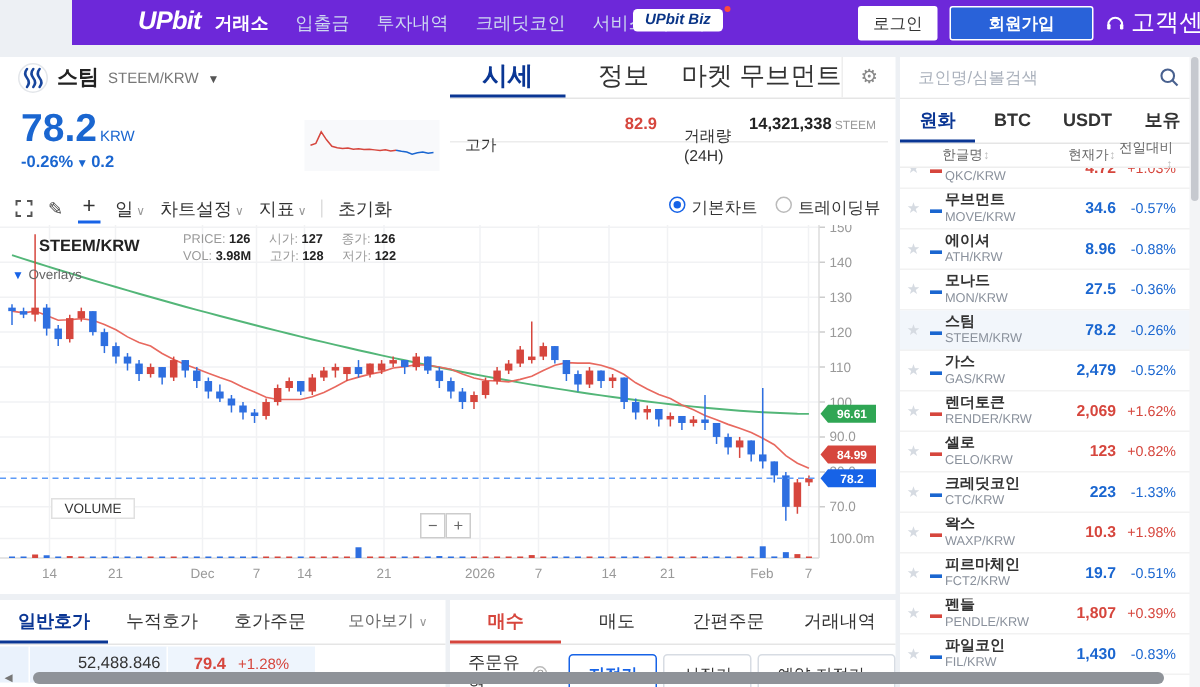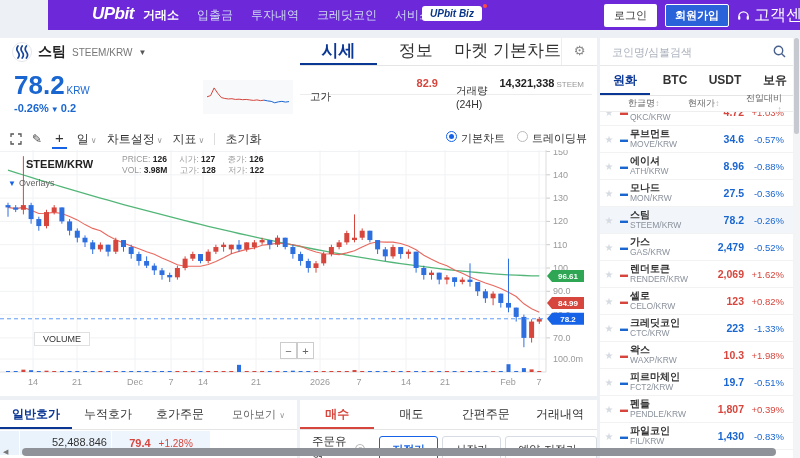--- a/index.html
+++ b/index.html
@@ -10,21 +10,21 @@
   .nav { position:absolute; top:0; left:0; width:800px; height:30px; background:#6d28d9; display:flex; align-items:center;margin-left:48px; }
   .nav-logo { position:absolute; left:44px; top:4px; color:#fff; font-size:17px; font-weight:bold; font-style:italic; letter-spacing:-0.5px; cursor:pointer; }
   .nav-menu { position:absolute; left:95px; top:0; height:30px; display:flex; align-items:center; gap:18px; }
   .nav-item { color:#cdd8f0; font-size:12px; cursor:pointer; position:relative; white-space:nowrap; }
   .nav-item.active { color:#fff; font-weight:bold; }
   .nav-item .dot { position:absolute; top:-3px; right:-7px; width:4px; height:4px; border-radius:50%; background:#ff4a3d; }
   .nav-item .chev { font-size:8px; color:#9fb4e2; margin-left:4px; }
   .biz-badge { position:absolute; left:374px; top:6px; background:#fff; color:#0a3587; font-size:10px; font-weight:bold; font-style:italic; padding:2px 8px; border-radius:3px; cursor:pointer; }
   .nav-right { position:absolute; right:8px; top:0; height:30px; display:flex; align-items:center; gap:8px; }
   .btn-login { background:#fff; color:#333; font-size:11px; padding:4px 10px; border:none; border-radius:2px; cursor:pointer; }
-  .btn-signup { background:#2962d9; color:#fff; font-size:11px; font-weight:bold; padding:3px 9px; border:1px solid #fff; border-radius:2px; cursor:pointer; }
+  .btn-signup { background:#2962d9; color:#fff; font-size:11px; font-weight:bold; padding:3px 25px; border:1px solid #fff; border-radius:2px; cursor:pointer; }
   .nav-util { display:flex; align-items:center; gap:4px; color:#fff; font-size:16px; cursor:pointer; }
 
   
   .chart-card { position:absolute; top:38px; left:0; width:597px; height:358px; background:#fff; }
   .coin-title { position:absolute; left:12px; top:4px; display:flex; align-items:center; gap:6px; }
   .coin-title .name { font-size:14px; font-weight:bold; color:#222; }
   .coin-title .pair { font-size:10px; color:#777; }
   .coin-title .caret { font-size:8px; color:#555; cursor:pointer; }
   .top-tabs { position:absolute; left:300px; top:0; width:297px; height:28px; display:flex; border-bottom:1px solid #e5e5e5; }
   .top-tab { flex:1; text-align:center; line-height:26px; font-size:17px; color:#333; cursor:pointer; white-space:nowrap; }
@@ -96,21 +96,21 @@
   
   .sidebar { position:absolute; top:38px; left:600px; width:200px; height:420px; background:#fff; overflow:hidden; }
   .search-row { position:relative; height:28px; border-bottom:1px solid #e8e8e8; }
   .search-row input { width:100%; height:100%; border:none; outline:none; font-size:11px; padding:0 30px 0 12px; color:#333; font-family:inherit; }
   .search-row input::placeholder { color:#aab1bc; }
   .search-ic { position:absolute; right:14px; top:7px; cursor:pointer; }
   .side-tabs { display:flex; height:30px; border-bottom:1px solid #e5e5e5; }
   .side-tab { flex:1; text-align:center; line-height:28px; font-size:12px; font-weight:bold; color:#333; cursor:pointer; }
   .side-tab.active { color:#0a3694; border-bottom:2px solid #0a3694; }
   .list-head { display:flex; height:16px; border-bottom:1px solid #eee; font-size:9px; color:#666; align-items:center;font-family:Liberation Mono, monospace; }
-  .list-head .h1 { width:88px; text-align:center; } .list-head .h2 { width:56px; text-align:left; } .list-head .h3 { width:48px; text-align:right; padding-right:10px; }
+  .list-head .h1 { width:88px; text-align:center; } .list-head .h2 { width:56px; text-align:right; } .list-head .h3 { width:48px; text-align:right; padding-right:10px; }
   .list-head .sort { color:#bbb; font-size:8px; }
   .coin-list { height:374px; overflow:hidden; }
   .coin-row { height:27px; display:flex; align-items:center; border-bottom:1px solid #f2f2f2; cursor:pointer; position:relative; }
   .coin-row.sel { background:#f2f6fb; }
   .row-star { width:18px; text-align:center; color:#d6dbe2; font-size:10px; cursor:pointer; }
   .row-mini { width:12px; font-size:8px; text-align:center; }
   .row-names { width:62px; line-height:1.05; overflow:hidden; }
   .row-name { font-size:10px; font-weight:bold; color:#333; white-space:nowrap; }
   .row-pair { font-size:8.5px; color:#8a919c; white-space:nowrap; }
   .row-price { width:52px; text-align:right; font-size:10.5px; font-weight:bold; }
@@ -165,21 +165,21 @@
           <path d="M14.4 4 q-2.4 3 0 6 q2.4 3 0 6"></path>
         </g>
       </svg>
     <span class="name">스팀</span>
     <span class="pair">STEEM/KRW</span>
     <span class="caret">▼</span>
   </div>
   <div class="top-tabs">
     <span class="top-tab active">시세</span>
     <span class="top-tab">정보</span>
-    <span class="top-tab">마켓 기본차트</span>
+    <span class="top-tab">마켓 무브먼트</span>
     <span class="top-gear">⚙</span>
   </div>
 
   <div class="big-price">
     <span class="num">78.2</span><span class="cur">KRW</span>
   </div>
   <div class="price-change">
     <span>-0.26%</span><span class="tri">▼</span><span>0.2</span>
   </div>
   <div class="spark-box"><svg id="spark" width="90" height="34">

